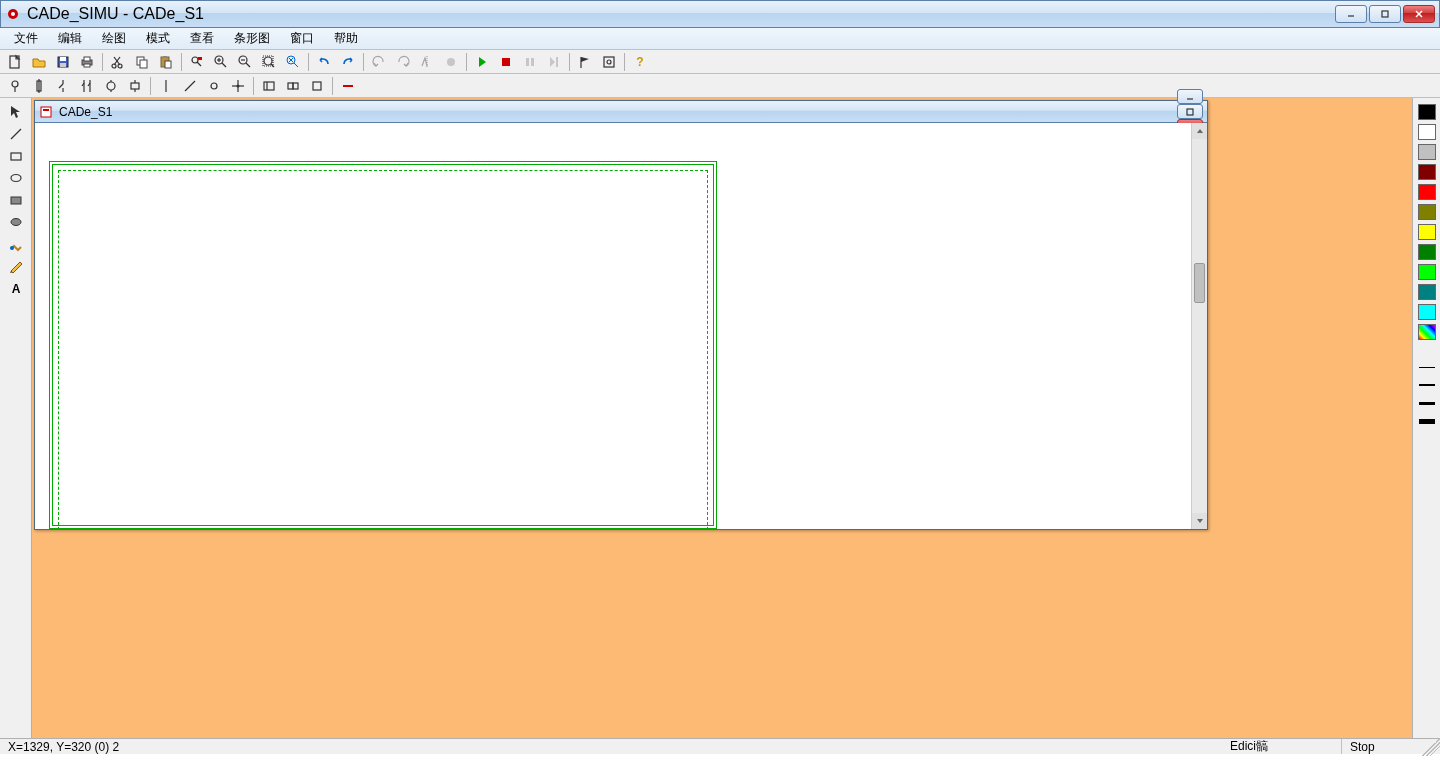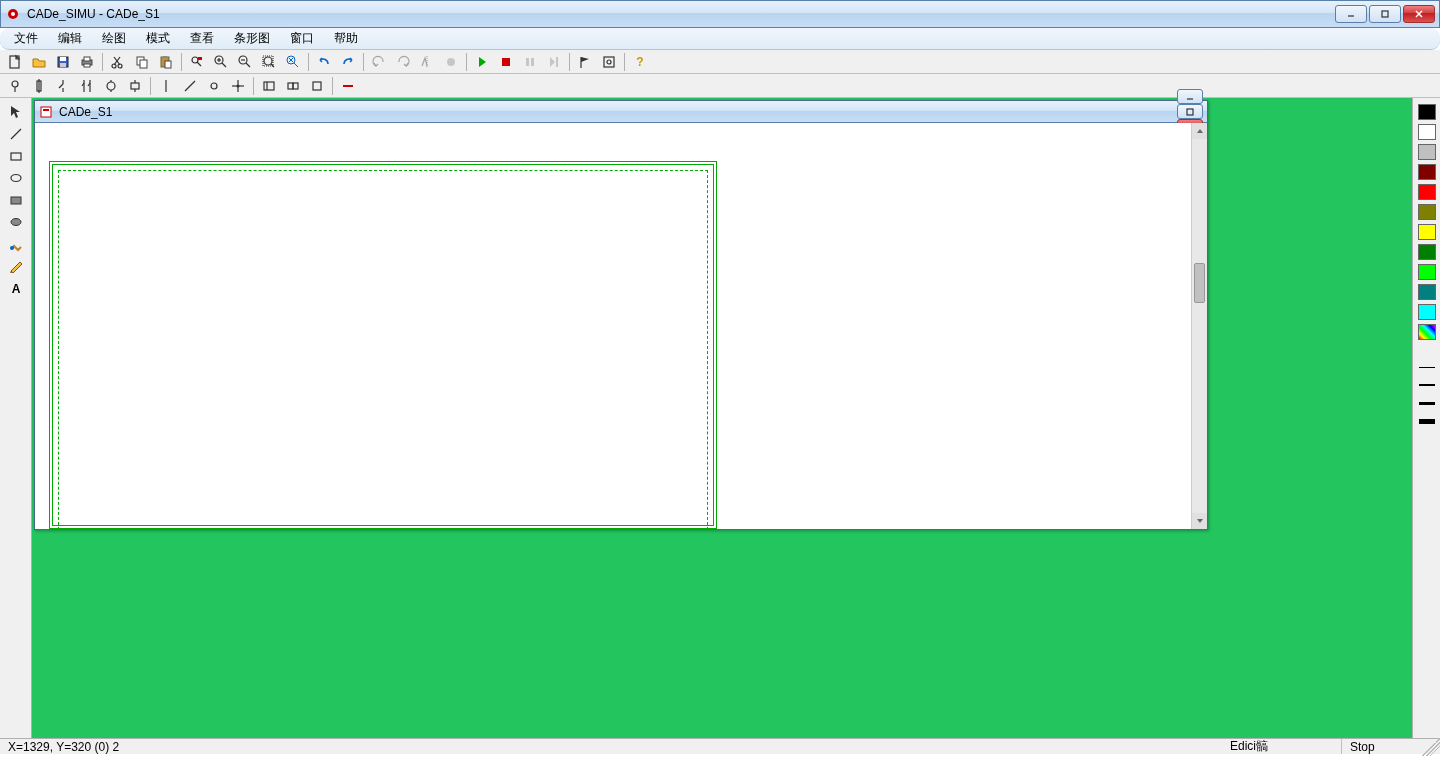--- a/index.html
+++ b/index.html
@@ -8,21 +8,21 @@
 
 .titlebar {
   height: 28px;
   background: linear-gradient(to bottom, #e8f1fb 0%, #d4e5f7 45%, #b8d4f0 46%, #c8def5 100%);
   border: 1px solid #5a7fa8;
   display: flex;
   align-items: center;
   padding: 0 4px;
 }
 .titlebar .app-icon { width: 16px; height: 16px; margin-right: 6px; display:flex; align-items:center; justify-content:center; color:#c00;}
-.titlebar .title { flex: 1; color: #000; font-size: 12px; }
+.titlebar .title { flex: 1; color: #000; font-size: 16px; }
 .titlebar .win-controls { display: flex; gap: 2px; }
 .win-btn {
   width: 32px; height: 18px;
   border: 1px solid #5a7fa8;
   border-radius: 3px;
   background: linear-gradient(to bottom, #f0f6fc, #d0e2f5);
   display: flex; align-items: center; justify-content: center;
   cursor: pointer;
 }
 .win-btn.close { background: linear-gradient(to bottom, #f08080, #d04040 45%, #c02020 46%, #e05050); border-color:#a03030;}
@@ -30,21 +30,20 @@
 
 
 .menubar {
   height: 22px;
   background: linear-gradient(to bottom, #f0f6fc, #e0ecf8);
   border-bottom: 1px solid #b0c4de;
   display: flex;
   align-items: center;
   padding: 0 6px;
   gap: 4px;
-  border-radius: 9px;
 }
 .menubar span { padding: 2px 8px; cursor: pointer; }
 
 
 .toolbar {
   height: 24px;
   background: #f0f0f0;
   border-bottom: 1px solid #c0c0c0;
   display: flex;
   align-items: center;
@@ -79,21 +78,21 @@
 .ltool {
   width: 24px; height: 20px;
   display: flex; align-items: center; justify-content: center;
   cursor: pointer;
   border: 1px solid transparent;
 }
 
 .mdi-area {
   flex: 1;
   position: relative;
-  background: #22c55e;
+  background: #fdba74;
 }
 
 
 .child-win {
   position: absolute;
   left: 2px; top: 2px;
   width: 1174px; height: 430px;
   border: 1px solid #4a6a8a;
   background: #fff;
   box-shadow: 1px 1px 3px rgba(0,0,0,0.3);

